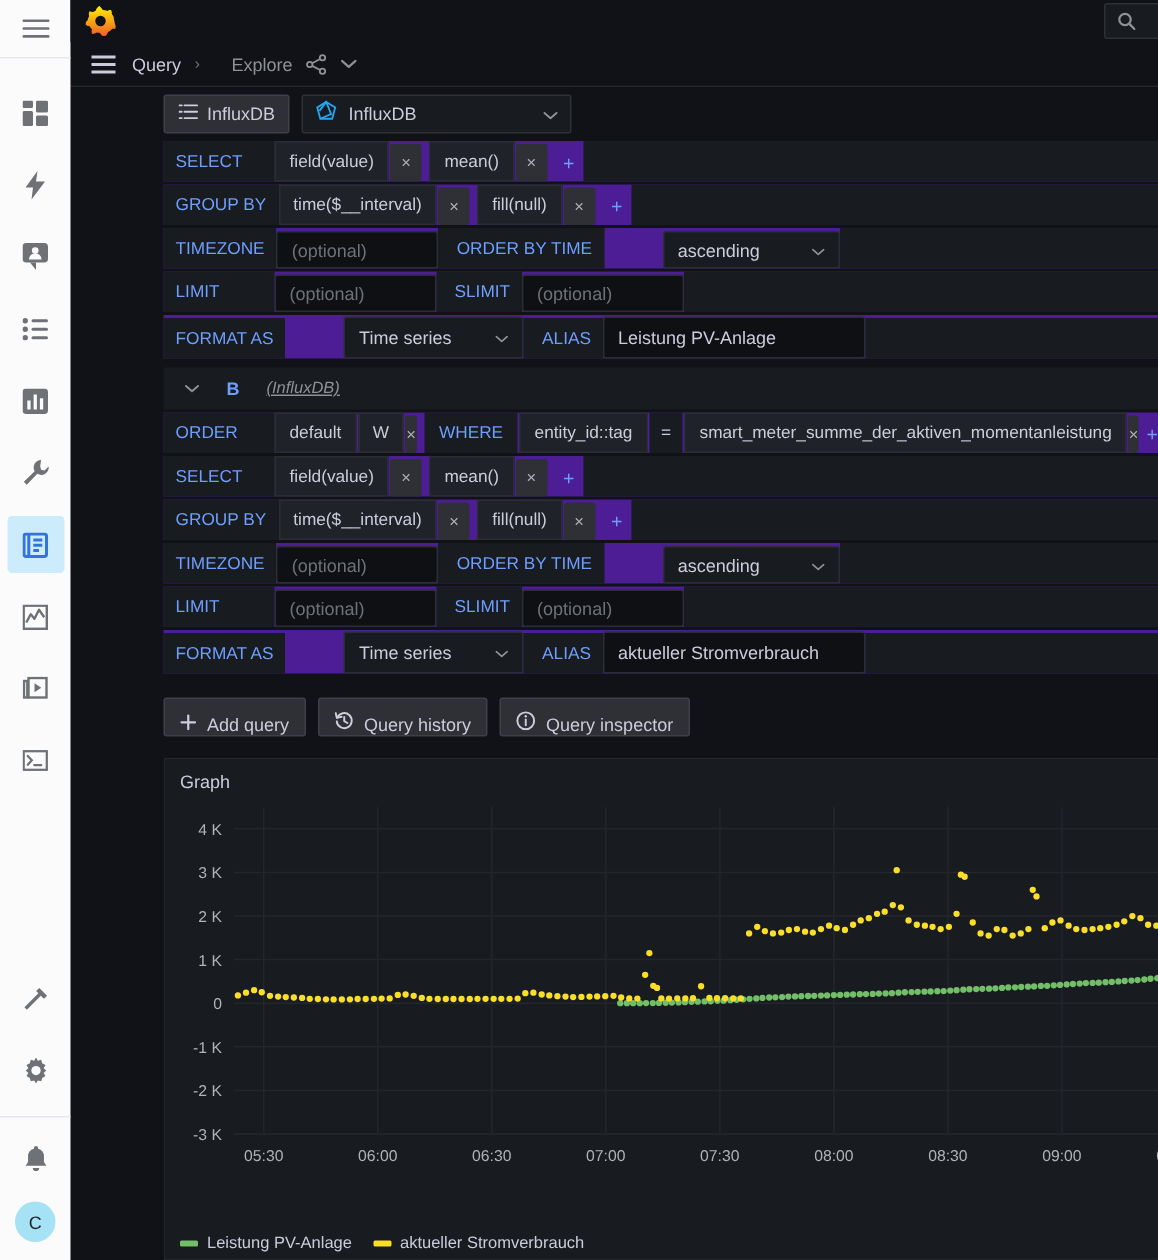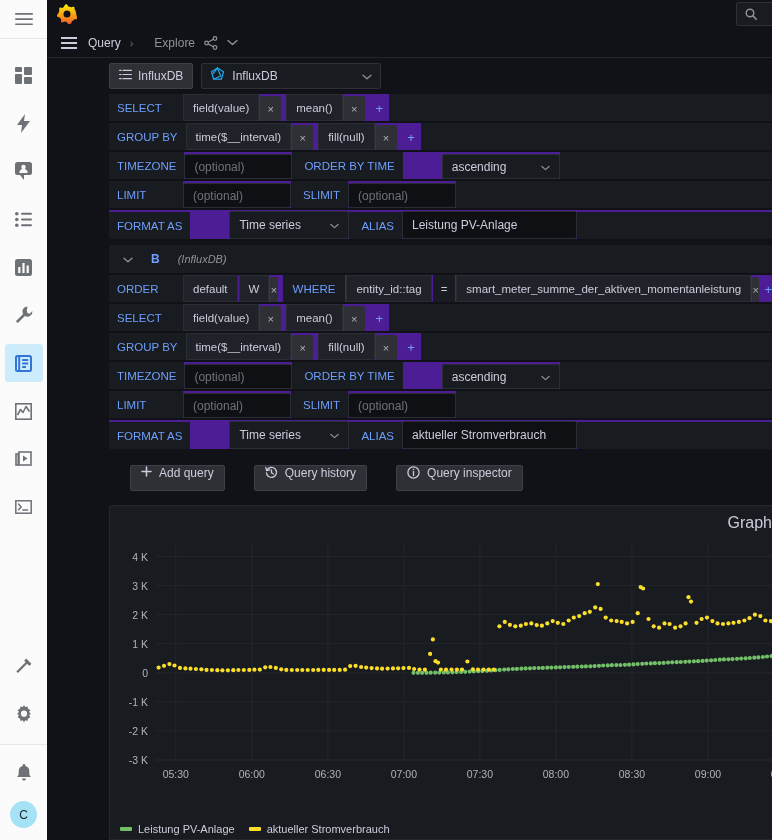--- a/index.html
+++ b/index.html
@@ -130,37 +130,37 @@
   .sel.w118 { width: 118px; }
   .sel.w120 { width: 120px; }
   .row-filler { flex: 1 1 auto; height: 27px; background: #181b1f; }
 
   .query-head {
     display: flex; align-items: center; gap: 18px; height: 28px;
     background: #181b1f; margin: 6px 0 2px 62px; padding-left: 14px;
   }
   .query-head .chev { color: #8e9297; font-size: 11px; cursor: pointer; }
   .query-head .letter { color: #6e9fff; font-size: 12px; font-weight: 600; }
-  .query-head .ds { color: #8e9297; font-size: 11px; font-style: italic; }
+  .query-head .ds { color: #8e9297; font-size: 11px; font-style: italic; text-decoration: underline; }
 
   .actions { display: flex; gap: 8px; padding: 14px 0 14px 62px; }
   .abtn {
-    height: 26px; padding: 0 10px; display: flex; align-items: flex-start; gap: 7px;
+    height: 26px; padding: 0 10px; display: flex; align-items: flex-end; gap: 7px;
     background: #2e3036; border: 1px solid #3d4047; border-radius: 2px;
-    color: #ccccdc; font-size: 12px; cursor: pointer; margin-left: 21px;
+    color: #ccccdc; font-size: 12px; cursor: pointer;
   }
 
   
   .panel {
     margin-left: 62px; margin-right: 0;
     background: #181b1f; border: 1px solid #23262b; border-radius: 2px 0 0 0;
     border-right: none;
     flex: 1 1 auto; display: flex; flex-direction: column; min-height: 0;
   }
-  .panel-title { padding: 8px 0 0 10px; color: #ccccdc; font-size: 16px; text-align: right; }
+  .panel-title { padding: 8px 0 0 10px; color: #ccccdc; font-size: 12px; }
   .plot-wrap { position: relative; flex: 1 1 auto; }
   .legend { display: flex; gap: 14px; padding: 3px 0 4px 10px; }
   .legend-item { display: flex; align-items: center; gap: 6px; color: #ccccdc; font-size: 11px; cursor: pointer; }
   .swatch { width: 12px; height: 4px; border-radius: 1px; }
   svg.plot { display: block; }
   .gridline { stroke: #23262b; stroke-width: 1; }
   .axistick { fill: #b0b3b8; font-size: 10.5px; font-family: "Liberation Sans", sans-serif; }
 </style>
 </head>
 <body>

